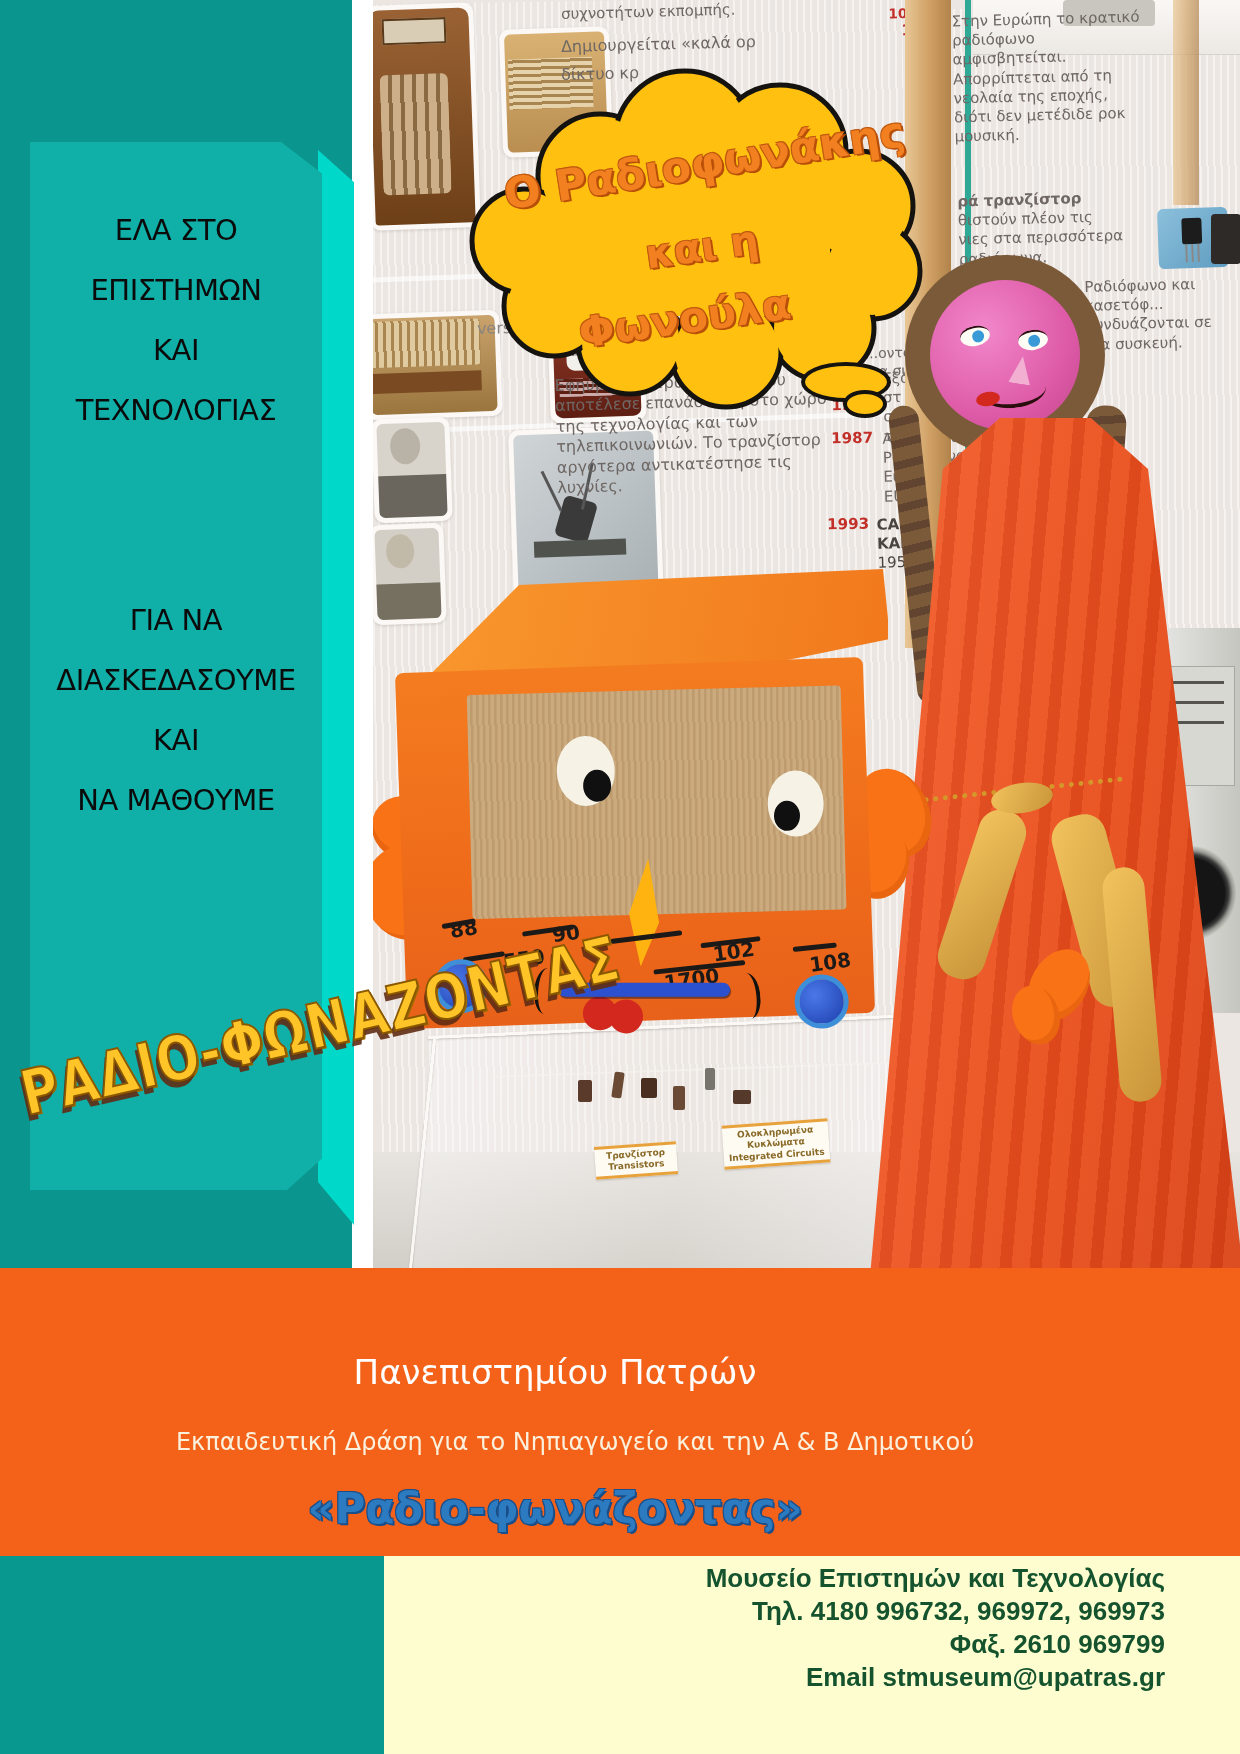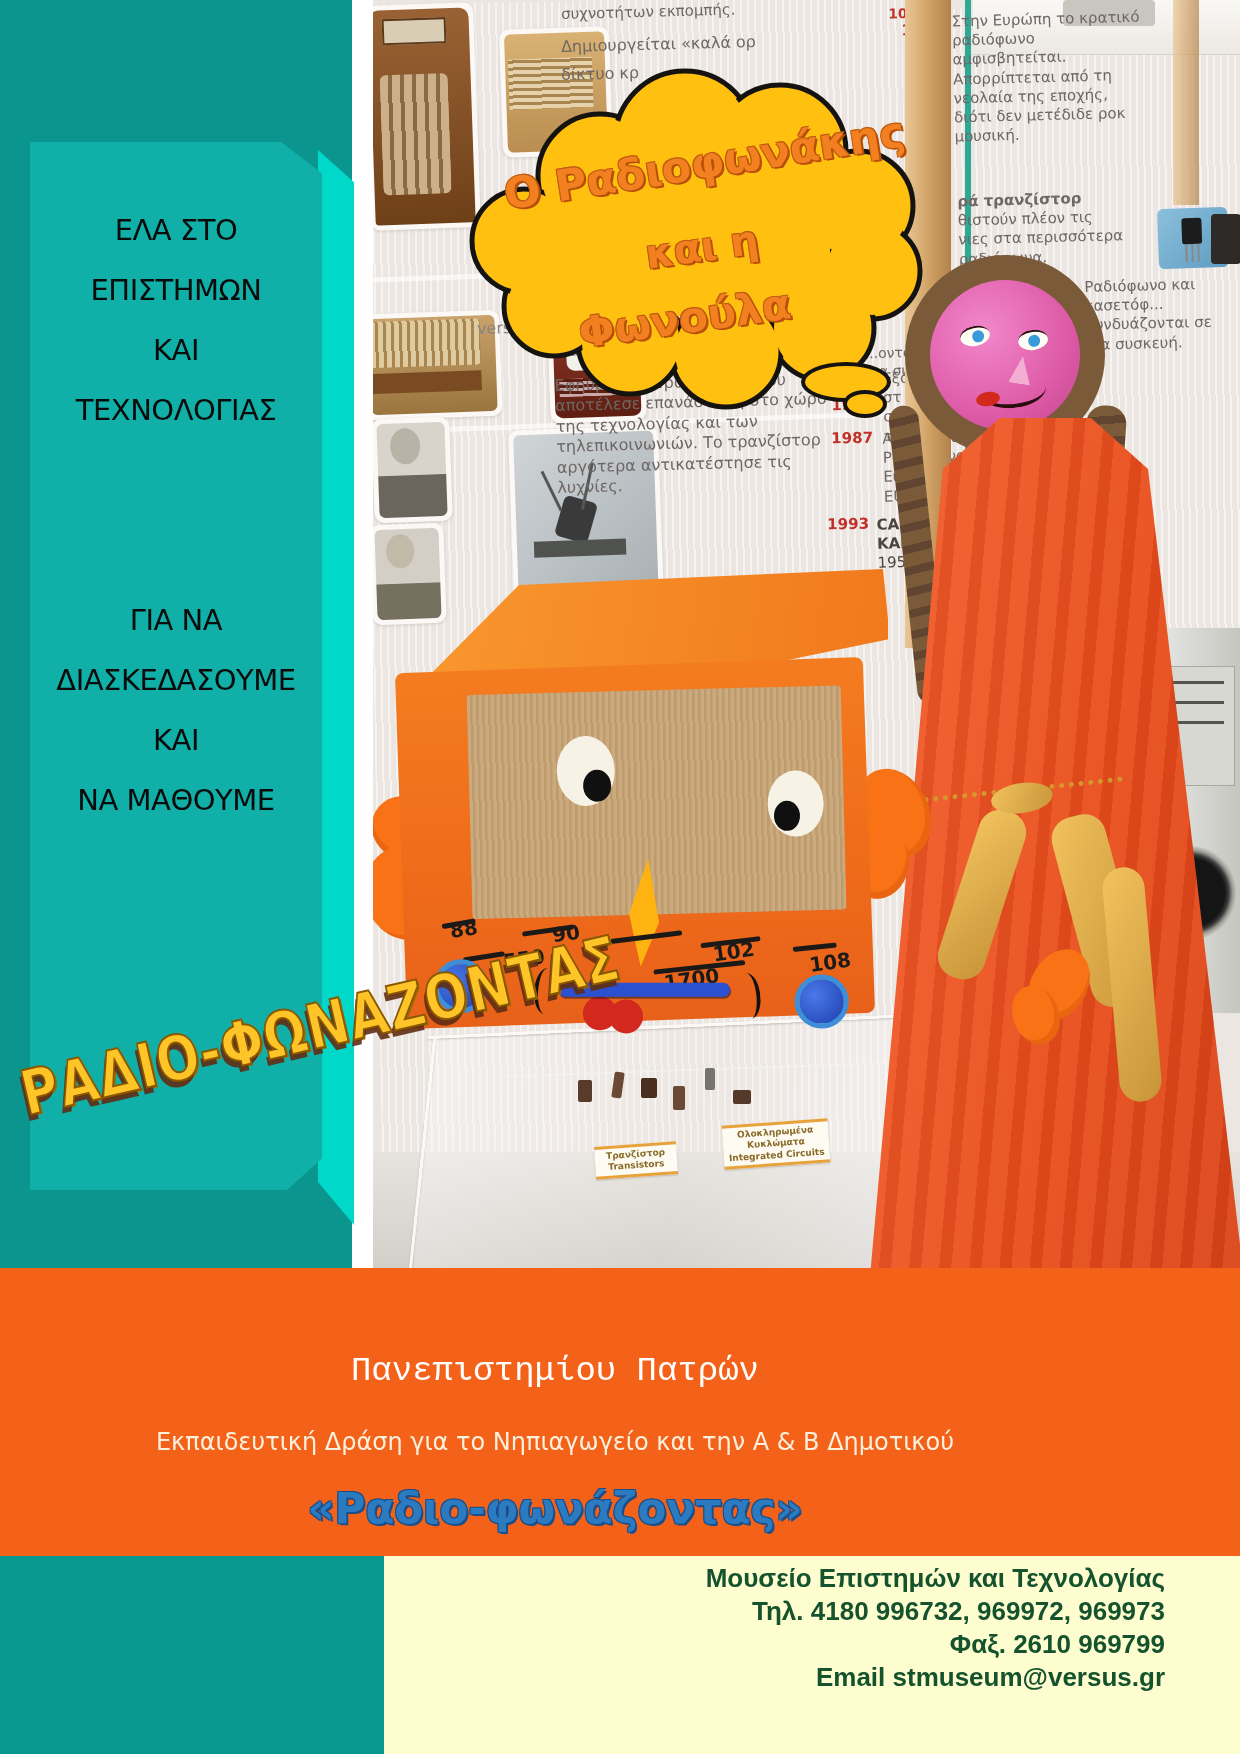--- a/index.html
+++ b/index.html
@@ -89,21 +89,21 @@
   
   .wordart{left:22px;top:1058px;font-size:62px;font-weight:bold;white-space:nowrap;
      color:#ffc428;transform:rotate(-13deg) scaleX(.82);transform-origin:left center;
      -webkit-text-stroke:2px #8a5800;
      text-shadow:-4px 6px 0 rgba(96,44,20,.9),2px 2px 0 #9a6a00;
      font-family:"DejaVu Sans",sans-serif;letter-spacing:1px;z-index:30;}
 
   
   .band{left:0;top:1268px;width:1240px;height:288px;background:#f4621a;z-index:40;}
   .band-line{position:absolute;left:0;width:1110px;text-align:center;color:#ffffff;}
-  .band-sub{color:#faf0dc;}
+  .band-sub{color:#faf0dc;padding-left:20px;}
   .band-prog{color:#2c7abf;font-weight:bold;
      text-shadow:2px 2px 0 #1a4e8a,-1px -1px 0 #1a4e8a,1px -1px 0 #1a4e8a,-1px 1px 0 #1a4e8a;}
 
   
   .foot-teal{left:0;top:1556px;width:384px;height:198px;background:#089890;}
   .foot-cream{left:384px;top:1556px;width:856px;height:198px;background:#fefdd0;}
   .contact{position:absolute;left:0;top:6px;width:781px;text-align:right;color:#14532d;
            font-weight:bold;font-size:26px;line-height:33px;font-family:"Liberation Sans","DejaVu Sans",sans-serif;}
 </style>
 </head>
@@ -372,28 +372,28 @@
         <div>ΔΙΑΣΚΕΔΑΣΟΥΜΕ</div>
         <div>ΚΑΙ</div>
         <div>ΝΑ ΜΑΘΟΥΜΕ</div>
       </div>
     </div>
   </div>
 
   <div class="abs wordart">ΡΑΔΙΟ-ΦΩΝΑΖΟΝΤΑΣ</div>
 
   <div class="abs band">
-    <div class="band-line" style="top:84px;font-size:34px;font-family:Liberation Mono, monospace;">Πανεπιστημίου Πατρών</div>
+    <div class="band-line" style="top:84px;font-size:34px;">Πανεπιστημίου Πατρών</div>
     <div class="band-line band-sub" style="top:160px;font-size:24px;">Εκπαιδευτική Δράση για το Νηπιαγωγείο και την Α &amp; Β Δημοτικού</div>
     <div class="band-line band-prog" style="top:216px;font-size:42px;">«Ραδιο-φωνάζοντας»</div>
   </div>
 
   <div class="abs foot-teal"></div>
   <div class="abs foot-cream">
     <div class="contact">
       <div>Μουσείο Επιστημών και Τεχνολογίας</div>
       <div>Τηλ. 4180 996732, 969972, 969973</div>
       <div>Φαξ. 2610 969799</div>
-      <div>Email stmuseum@versus.gr</div>
+      <div>Email stmuseum@upatras.gr</div>
     </div>
   </div>
 
 </div>
 
 </body></html>

